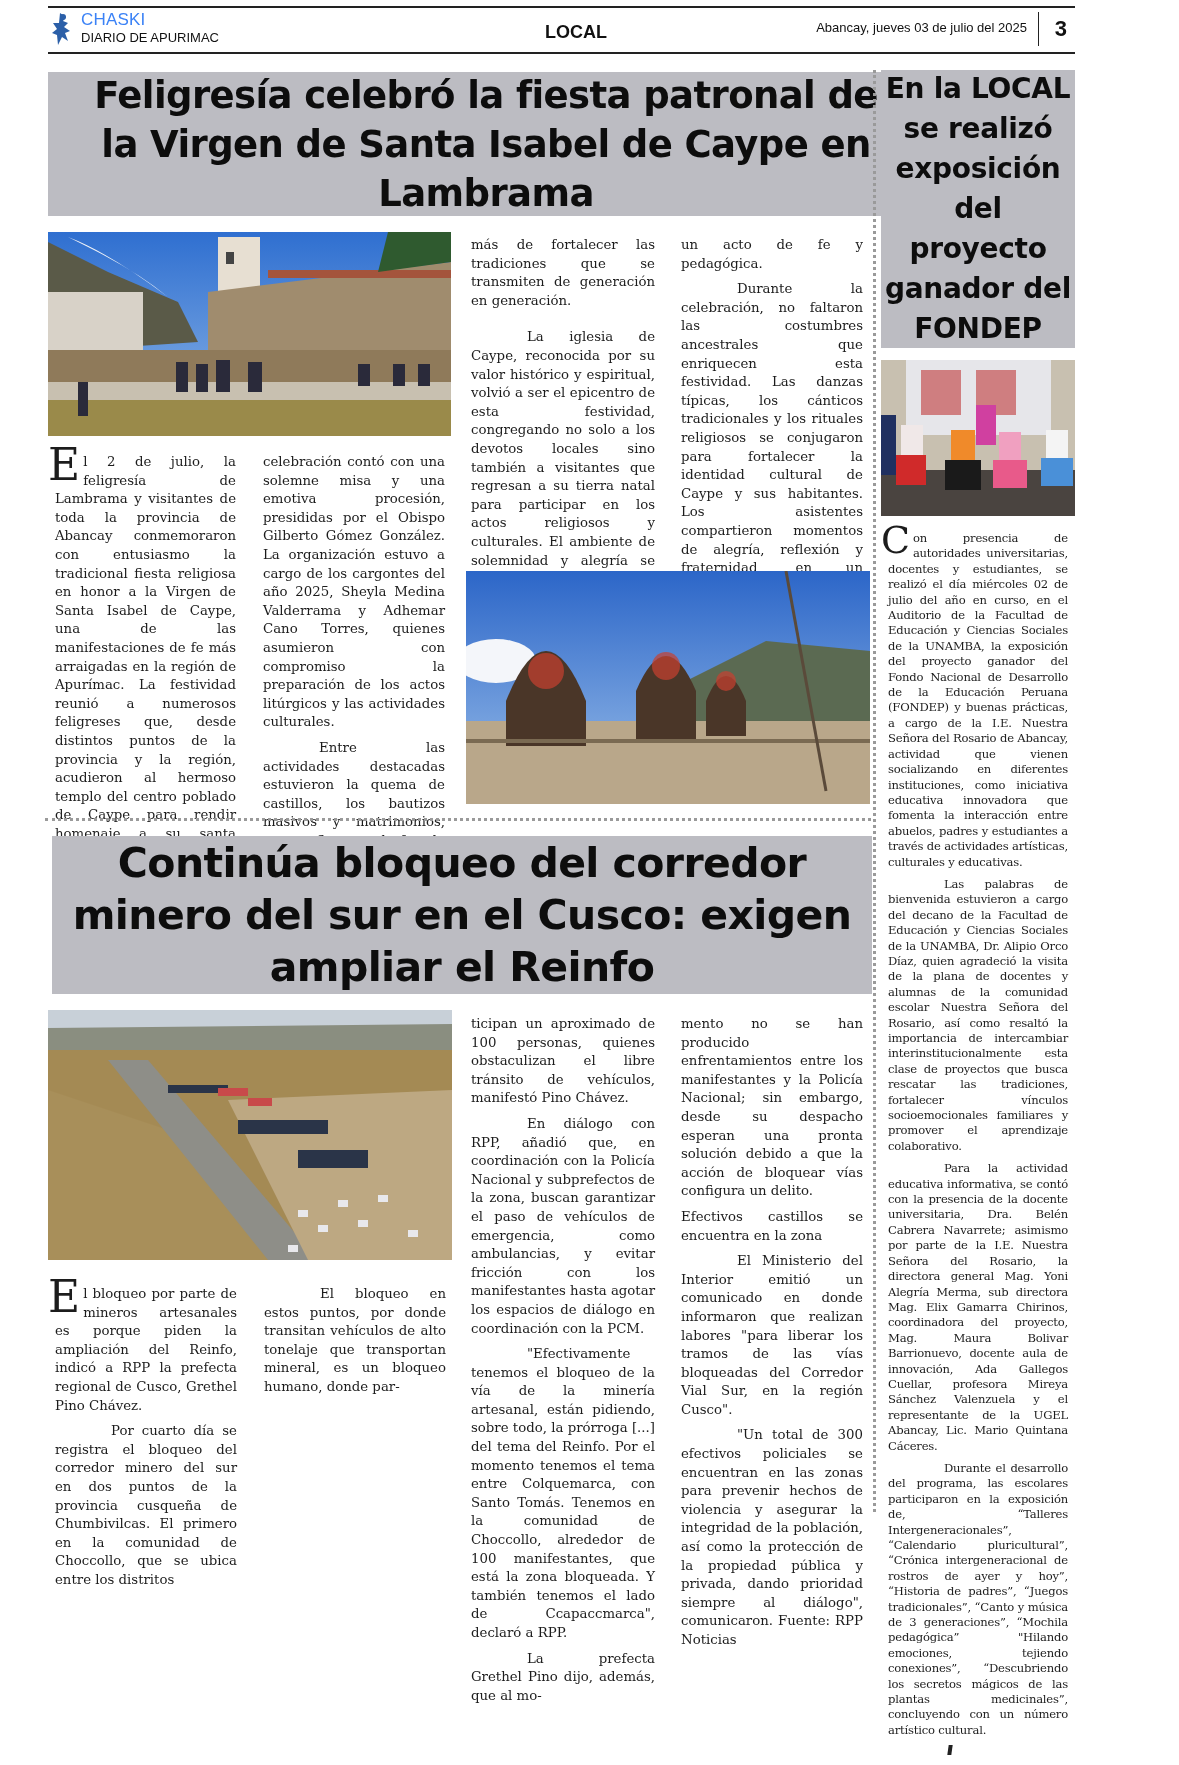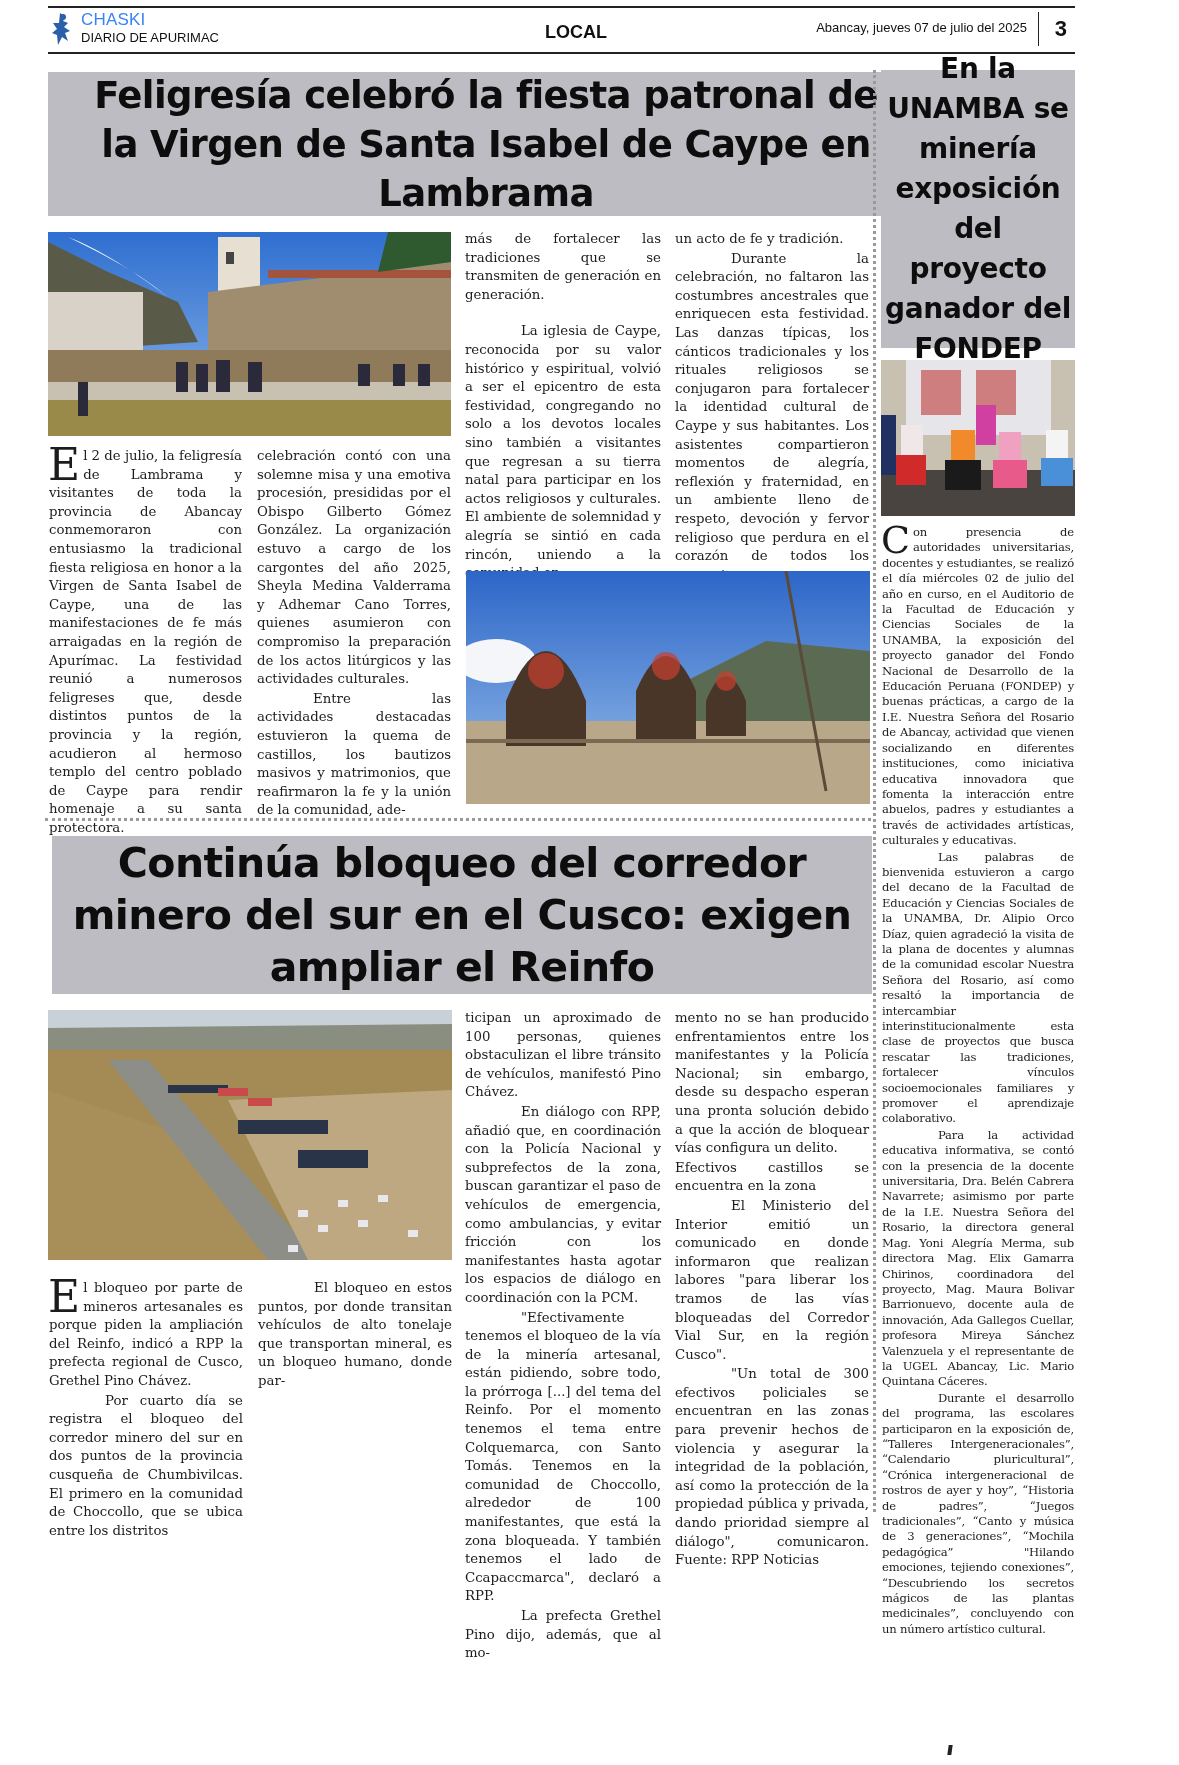--- a/index.html
+++ b/index.html
@@ -13,42 +13,42 @@
   .vbar { position:absolute; right:36px; top:4px; width:1px; height:34px; background:#222; }
   .page-num { position:absolute; right:8px; top:8px; font-family:"Liberation Sans", sans-serif; font-weight:bold; font-size:22px; color:#111; }
 
   .head-box { position:absolute; background:#bcbcc2; display:flex; align-items:center; justify-content:center; text-align:center; font-family:"DejaVu Sans", sans-serif; font-weight:bold; color:#0d0d0d; }
   .h1 { left:48px; top:72px; width:820px; height:144px; font-size:37px; line-height:49px; letter-spacing:-0.6px;padding-left:28px; }
   .h2 { left:48px; top:832px; width:820px; height:158px; font-size:41px; line-height:52px; letter-spacing:-0.6px; }
   .h3 { left:881px; top:70px; width:194px; height:278px; font-size:28px; line-height:40px; letter-spacing:-0.3px; padding:0 4px; box-sizing:border-box; }
 
   .photo { position:absolute; overflow:hidden; }
   .col { position:absolute; font-family:"DejaVu Serif", serif; font-size:13.3px; line-height:18.6px; text-align:justify; color:#1c1c1c; hyphens:manual; }
-  .col p { margin:1px; }
+  .col p { margin:7px; }
   .col p.ind { text-indent:56px; }
   .col p.gap { margin-top:18px; }
   .col.narrow { font-size:11.6px; line-height:15.4px; letter-spacing:-0.2px; }
   .dropcap { float:left; font-size:44px; line-height:36px; margin:1px 3px 0 0; font-family:"DejaVu Serif", serif; }
   .col.narrow .dropcap { font-size:38px; line-height:30px; }
   .vdiv { position:absolute; left:873px; top:70px; width:0; height:1442px; border-left:3px dotted #9a9a9a; }
   .hdiv { position:absolute; left:45px; top:818px; width:826px; height:0; border-top:3px dotted #9a9a9a; }
   .stray { position:absolute; left:948px; top:1745px; width:4px; height:10px; background:#222; transform:skewX(-8deg); }
 </style>
 </head>
 <body>
 
 <header class="masthead">
   <svg class="logo-icon" viewBox="0 0 28 36">
     <path d="M10 2 L16 6 L13 10 L18 12 L14 16 L20 20 L15 22 L18 30 L12 26 L8 34 L7 24 L2 22 L7 18 L3 12 L9 12 Z" fill="#2b5fa8"></path>
     <circle cx="13" cy="6" r="3" fill="#2b5fa8"></circle>
   </svg>
   <span class="logo-title">CHASKI</span>
   <span class="logo-sub">DIARIO DE APURIMAC</span>
   <span class="section">LOCAL</span>
-  <span class="dateline">Abancay, jueves 07 de julio del 2025</span>
+  <span class="dateline">Abancay, jueves 03 de julio del 2025</span>
   <span class="vbar"></span>
   <span class="page-num">3</span>
 </header>
 
 <h1 class="head-box h1" style="margin:0">Feligresía celebró la fiesta patronal de la Virgen de Santa Isabel de Caype en Lambrama</h1>
 
 <div class="photo" style="left:48px;top:232px;width:403px;height:204px;">
   <svg width="403" height="204" viewBox="0 0 403 204" preserveAspectRatio="none">
     <defs>
       <linearGradient id="sky1" x1="0" y1="0" x2="0" y2="1">
@@ -88,21 +88,21 @@
 </div>
 <div class="col" style="left:256px;top:446px;width:196px;">
   <p>celebración contó con una solemne misa y una emotiva procesión, presididas por el Obispo Gilberto Gómez González. La organización estuvo a cargo de los cargontes del año 2025, Sheyla Medina Valderrama y Adhemar Cano Torres, quienes asumieron con compromiso la preparación de los actos litúrgicos y las actividades culturales.</p>
   <p class="ind">Entre las actividades destacadas estuvieron la quema de castillos, los bautizos masivos y matrimonios, que reafirmaron la fe y la unión de la comunidad, ade-</p>
 </div>
 <div class="col" style="left:464px;top:229px;width:198px;">
   <p>más de fortalecer las tradiciones que se transmiten de generación en generación.</p>
   <p class="ind gap">La iglesia de Caype, reconocida por su valor histórico y espiritual, volvió a ser el epicentro de esta festividad, congregando no solo a los devotos locales sino también a visitantes que regresan a su tierra natal para participar en los actos religiosos y culturales. El ambiente de solemnidad y alegría se sintió en cada rincón, uniendo a la comunidad en</p>
 </div>
 <div class="col" style="left:674px;top:229px;width:196px;">
-  <p>un acto de fe y tradición.</p>
+  <p>un acto de fe y pedagógica.</p>
   <p class="ind">Durante la celebración, no faltaron las costumbres ancestrales que enriquecen esta festividad. Las danzas típicas, los cánticos tradicionales y los rituales religiosos se conjugaron para fortalecer la identidad cultural de Caype y sus habitantes. Los asistentes compartieron momentos de alegría, reflexión y fraternidad, en un ambiente lleno de respeto, devoción y fervor religioso que perdura en el corazón de todos los presentes.</p>
 </div>
 
 <div class="photo" style="left:466px;top:571px;width:404px;height:233px;">
   <svg width="404" height="233" viewBox="0 0 404 233" preserveAspectRatio="none">
     <defs>
       <linearGradient id="sky2" x1="0" y1="0" x2="0" y2="1">
           <stop offset="0" stop-color="#2c66c8"></stop>
           <stop offset="1" stop-color="#9cc0ea"></stop>
         </linearGradient>
@@ -175,21 +175,21 @@
 </div>
 <div class="col" style="left:674px;top:1008px;width:196px;">
   <p>mento no se han producido enfrentamientos entre los manifestantes y la Policía Nacional; sin embargo, desde su despacho esperan una pronta solución debido a que la acción de bloquear vías configura un delito.</p>
   <p>Efectivos castillos se encuentra en la zona</p>
   <p class="ind">El Ministerio del Interior emitió un comunicado en donde informaron que realizan labores "para liberar los tramos de las vías bloqueadas del Corredor Vial Sur, en la región Cusco".</p>
   <p class="ind">"Un total de 300 efectivos policiales se encuentran en las zonas para prevenir hechos de violencia y asegurar la integridad de la población, así como la protección de la propiedad pública y privada, dando prioridad siempre al diálogo", comunicaron. Fuente: RPP Noticias</p>
 </div>
 
 <div class="vdiv"></div>
 
-<h3 class="head-box h3" style="margin:0">En la UNAMBA se minería exposición del proyecto ganador del FONDEP</h3>
+<h3 class="head-box h3" style="margin:0">En la LOCAL se realizó exposición del proyecto ganador del FONDEP</h3>
 
 <div class="photo" style="left:881px;top:360px;width:194px;height:156px;">
   <svg width="194" height="156" viewBox="0 0 194 156" preserveAspectRatio="none">
     <rect width="194" height="156" fill="#c8c0b0"></rect>
     <rect x="25" y="0" width="145" height="75" fill="#e6e6ea"></rect>
     <rect x="40" y="10" width="40" height="45" fill="#c03838" opacity="0.6"></rect>
     <rect x="95" y="10" width="40" height="45" fill="#c03838" opacity="0.6"></rect>
     <rect x="0" y="110" width="194" height="46" fill="#4a4440"></rect>
     <g>
       <rect x="20" y="65" width="22" height="30" fill="#f0e8e8"></rect>

